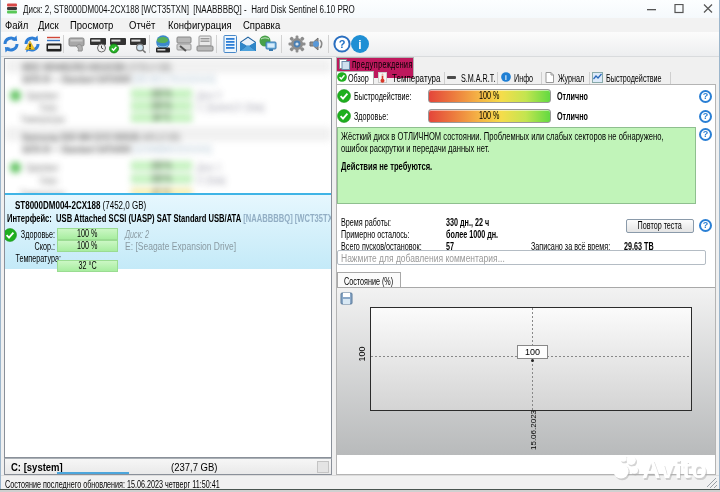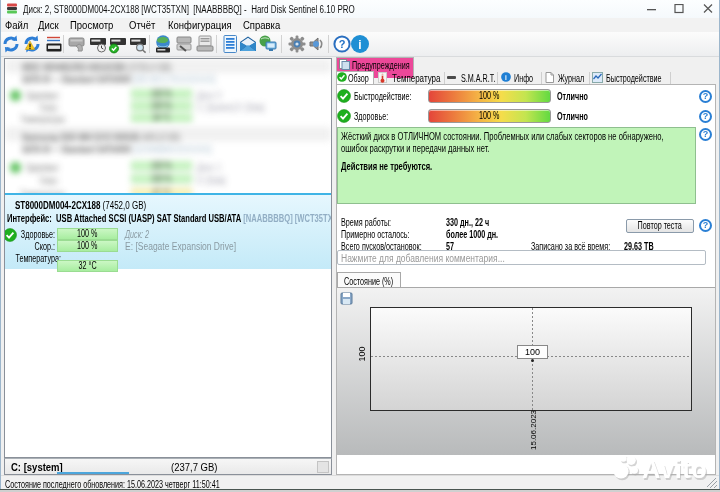--- a/index.html
+++ b/index.html
@@ -235,21 +235,21 @@
   <div class="abs" style="left:52px;top:13px;width:72px;height:2px;background:#4ca6dc;"></div>
   <div class="abs" style="left:312px;top:2px;width:12px;height:12px;background:#e4e4e4;border:1px solid #c4c4c4;"></div>
 </div>
 
 <div class="statusbar">
   <div class="abs t" style="left:4px;top:3px;">Состояние последнего обновления: 15.06.2023 четверг 11:50:41</div>
 </div>
 <div class="abs" style="left:0;top:489px;width:720px;height:1px;background:#4a5550;"></div>
 <div class="abs" style="left:0;top:490px;width:720px;height:2px;background:#cfd0d0;"></div>
 
-<div class="abs" style="left:336px;top:57px;width:78px;height:21px;background:#ec4899;border:1px solid #b4b4b4;border-bottom:none;">
+<div class="abs" style="left:336px;top:57px;width:78px;height:21px;background:#be185d;border:1px solid #b4b4b4;border-bottom:none;font-family:Liberation Mono, monospace;">
   <svg class="abs" style="left:2px;top:1px" width="11" height="11" viewBox="0 0 11 11">
     <rect x="0.5" y="0.5" width="7" height="9" fill="#fff" stroke="#888" stroke-width="1"></rect>
     <rect x="3" y="2.5" width="7.5" height="8" fill="#cfe0ee" stroke="#6a8aaa" stroke-width="1"></rect>
   </svg>
   <span class="abs t" style="left:15px;top:2px;">Предупреждения</span>
 </div>
 <div class="abs" style="left:336px;top:71px;width:380px;height:13px;">
   <div class="abs" style="left:0;top:0;width:38px;height:13px;background:#fff;border:1px solid #b4b4b4;border-bottom:none;"></div>
   <svg class="chk" style="left:1px;top:1px;width:10px;height:10px;" viewBox="0 0 14 14">
     <circle cx="7" cy="7" r="6.8" fill="#1faf1f"></circle>

